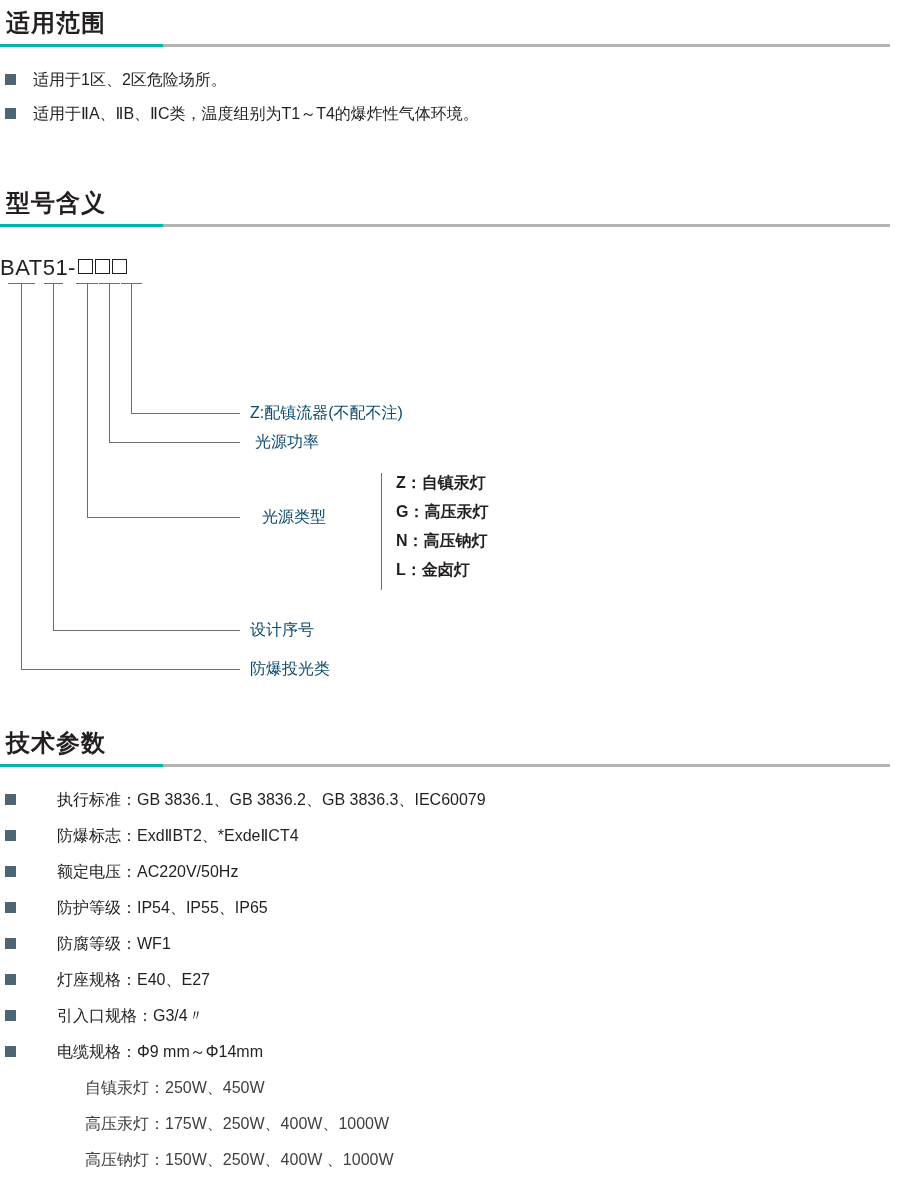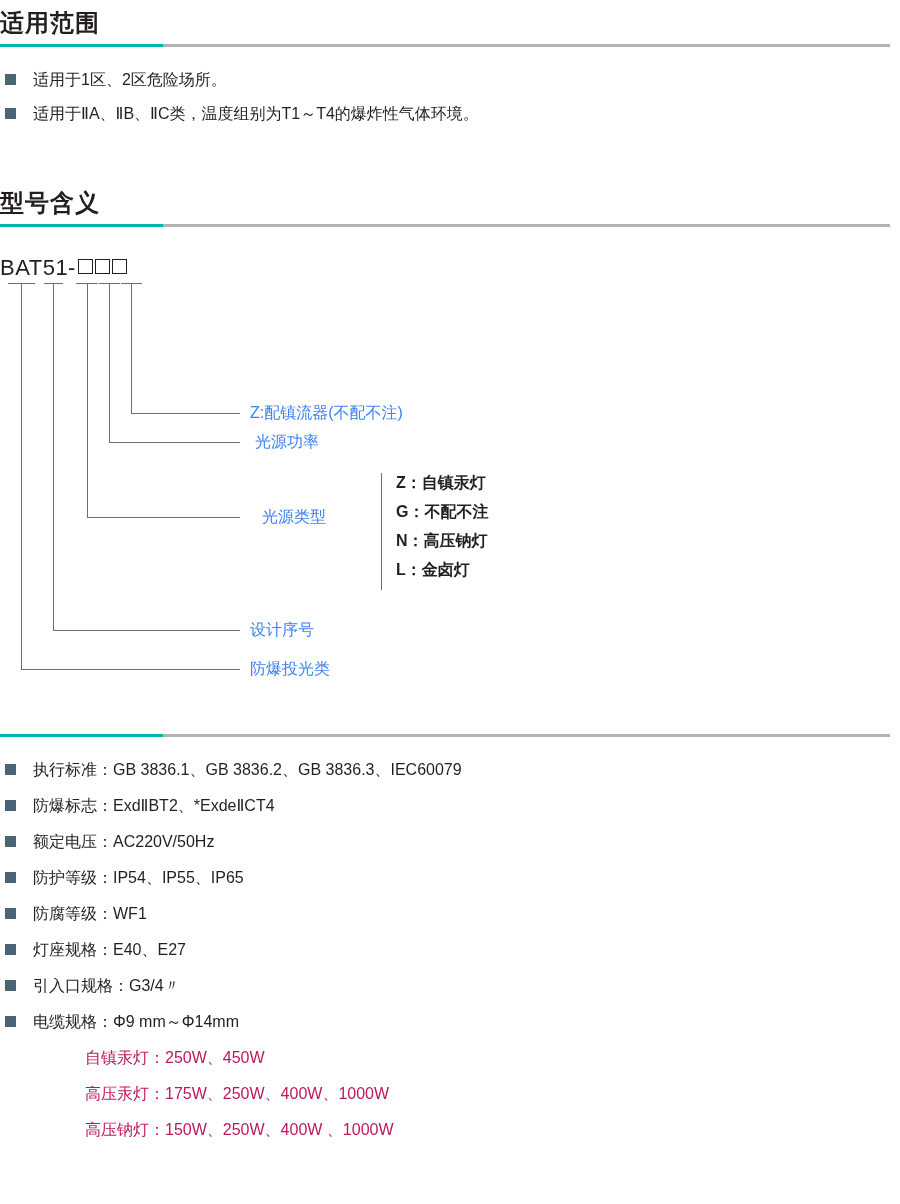--- a/index.html
+++ b/index.html
@@ -14,21 +14,21 @@
     overflow: hidden;
   }
 
   
   .section { position: absolute; left: 0; width: 900px; }
   .sec-title {
     font-size: 24px;
     font-weight: bold;
     color: #231f20;
     letter-spacing: 1px;
-    padding-left: 0;
+    padding-left: 6px;
     line-height: 30px;
   }
   .rule {
     position: relative;
     height: 3px;
     width: 890px;
     background: #b3b3b3;
     margin-top: 6px;
   }
   .rule::before {
@@ -53,25 +53,25 @@
     width: 11px; height: 11px;
     background: #4c6575;
     flex: 0 0 11px;
     margin-top: 5px;
     margin-left: 5px;
     margin-right: 17px;
   }
   .bullet-txt { font-size: 16px; color: #231f20; }
 
   
-  .tech .bullet-row { margin-bottom: 14px; }
+  .tech .bullet-row { margin-bottom: 14px; gap: 24px; }
 
   .sub-line {
     font-size: 16px;
-    color: #be185d;
+    color: #404040;
     margin-left: 85px;
     margin-bottom: 14px;
     line-height: 22px;
   }
 
   
   .diagram { position: absolute; left: 0; top: 255px; width: 877px; height: 440px; }
   .model-code {
     position: absolute;
     left: 0; top: 0;
@@ -88,21 +88,21 @@
     vertical-align: 1px;
   }
   .lead { position: absolute; background: #6d6e71; }
   .lead-v { width: 1.4px; }
   .lead-h { height: 1.4px; }
   .lead-cap { height: 1.4px; background: #6d6e71; position: absolute; }
 
   .dlabel {
     position: absolute;
     font-size: 16px;
-    color: #3b82f6;
+    color: #0c4a6e;
     white-space: nowrap;
     line-height: 20px;
   }
 
   .opt-bar {
     position: absolute;
     width: 1.4px;
     background: #6d6e71;
   }
   .opt-list { position: absolute; }
@@ -166,27 +166,28 @@
 
   <div class="dlabel" style="left:250px; top:148px;">Z:配镇流器(不配不注)</div>
   <div class="dlabel" style="left:255px; top:177px;">光源功率</div>
   <div class="dlabel" style="left:250px; top:252px;margin-left:12px;">光源类型</div>
   <div class="dlabel" style="left:250px; top:365px;">设计序号</div>
   <div class="dlabel" style="left:250px; top:404px;">防爆投光类</div>
 
   <div class="opt-bar" style="left:381px; top:218px; height:117px;"></div>
   <div class="opt-list" style="left:396px; top:213px;">
     <div class="opt-item">Z：自镇汞灯</div>
-    <div class="opt-item">G：不配不注</div>
+    <div class="opt-item">G：高压汞灯</div>
     <div class="opt-item">N：高压钠灯</div>
     <div class="opt-item">L：金卤灯</div>
   </div>
 </div>
 
 <div class="section" style="top:728px;">
+  <div class="sec-title">技术参数</div>
   <div class="rule"></div>
 
   <div class="bullets tech">
     <div class="bullet-row">
       <span class="bullet-sq"></span>
       <span class="bullet-txt">执行标准：GB 3836.1、GB 3836.2、GB 3836.3、IEC60079</span>
     </div>
     <div class="bullet-row">
       <span class="bullet-sq"></span>
       <span class="bullet-txt">防爆标志：ExdⅡBT2、*ExdeⅡCT4</span>

